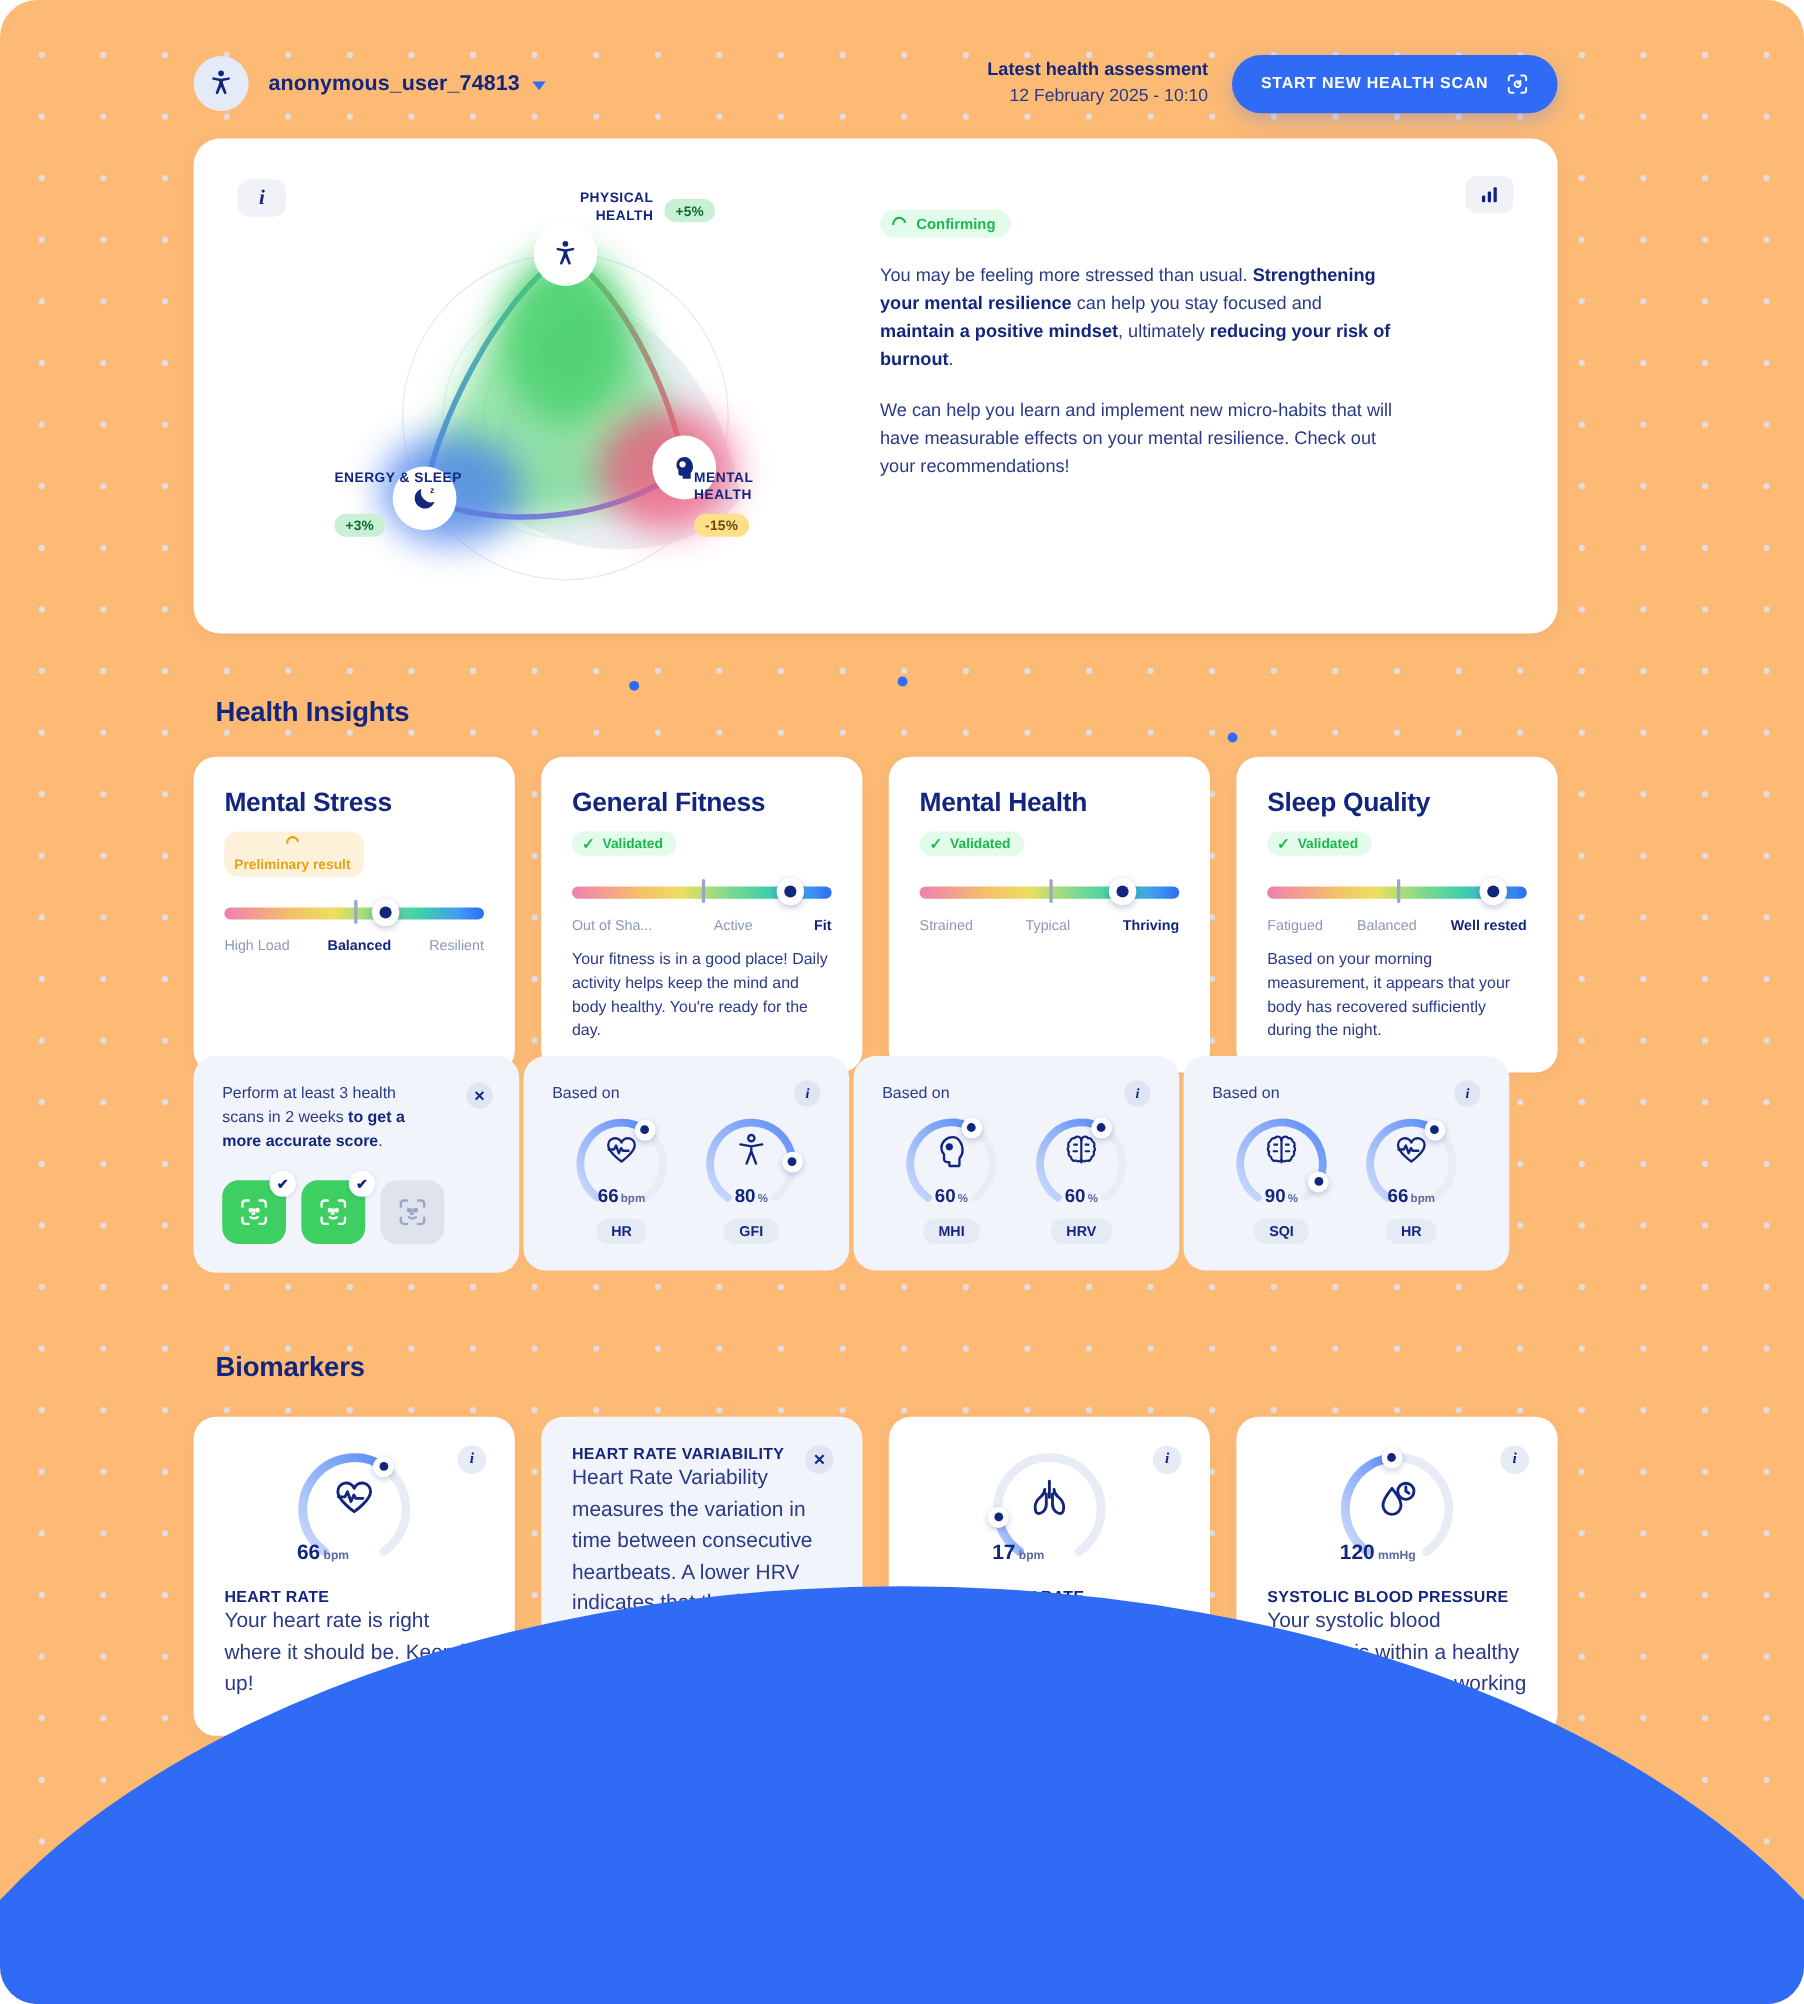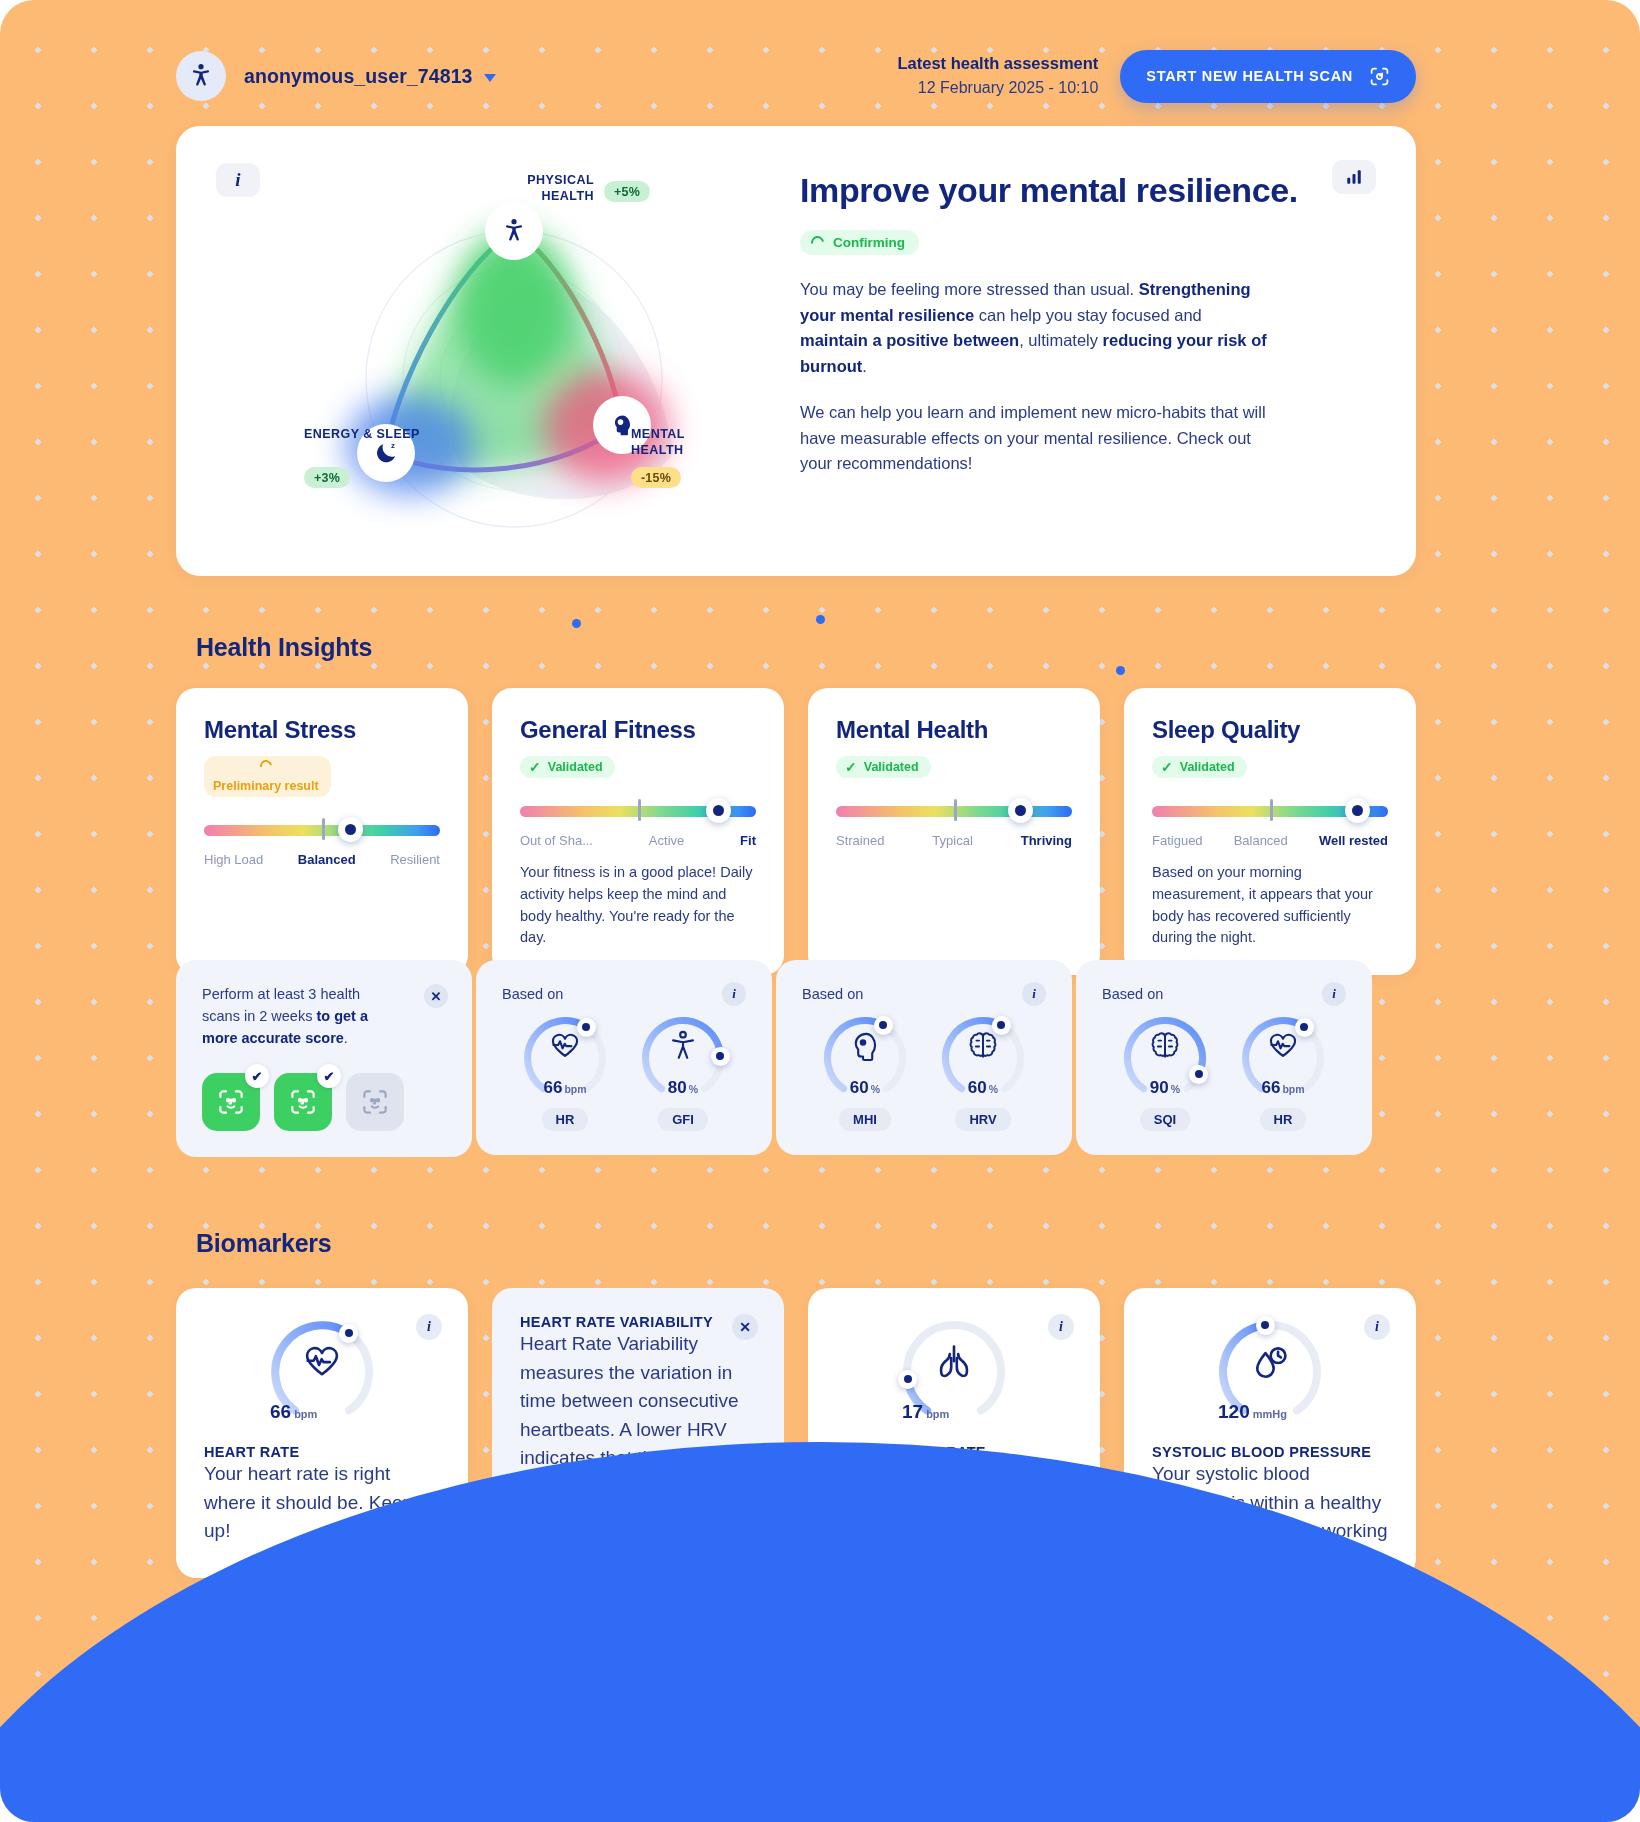--- a/index.html
+++ b/index.html
@@ -496,26 +496,25 @@
     </div>
 
     <div class="hero-right">
       <div class="chart-pill">
         <svg viewBox="0 0 24 24" fill="#13267e">
           <rect x="3" y="13" width="4" height="8" rx="1.2"></rect>
           <rect x="10" y="8" width="4" height="13" rx="1.2"></rect>
           <rect x="17" y="3" width="4" height="18" rx="1.2"></rect>
         </svg>
       </div>
-      <div class="hero-title">Improve your mental resilience.</div>
       <div class="status-pill">
         <span class="spinner"></span>
         <span class="status-pill-label">Confirming</span>
       </div>
-      <p class="hero-p" id="hero-p1">You may be feeling more stressed than usual. <b>Strengthening your mental resilience</b> can help you stay focused and <b>maintain a positive between</b>, ultimately <b>reducing your risk of burnout</b>.</p>
+      <p class="hero-p" id="hero-p1">You may be feeling more stressed than usual. <b>Strengthening your mental resilience</b> can help you stay focused and <b>maintain a positive mindset</b>, ultimately <b>reducing your risk of burnout</b>.</p>
       <p class="hero-p">We can help you learn and implement new micro-habits that will have measurable effects on your mental resilience. Check out your recommendations!</p>
     </div>
   </div>
 
   <div class="carousel">
       <span class="cd"></span>
     </div>
 
   <div class="sec-title" id="t-insights">Health Insights</div>
   <div class="insights" id="insights-row">

